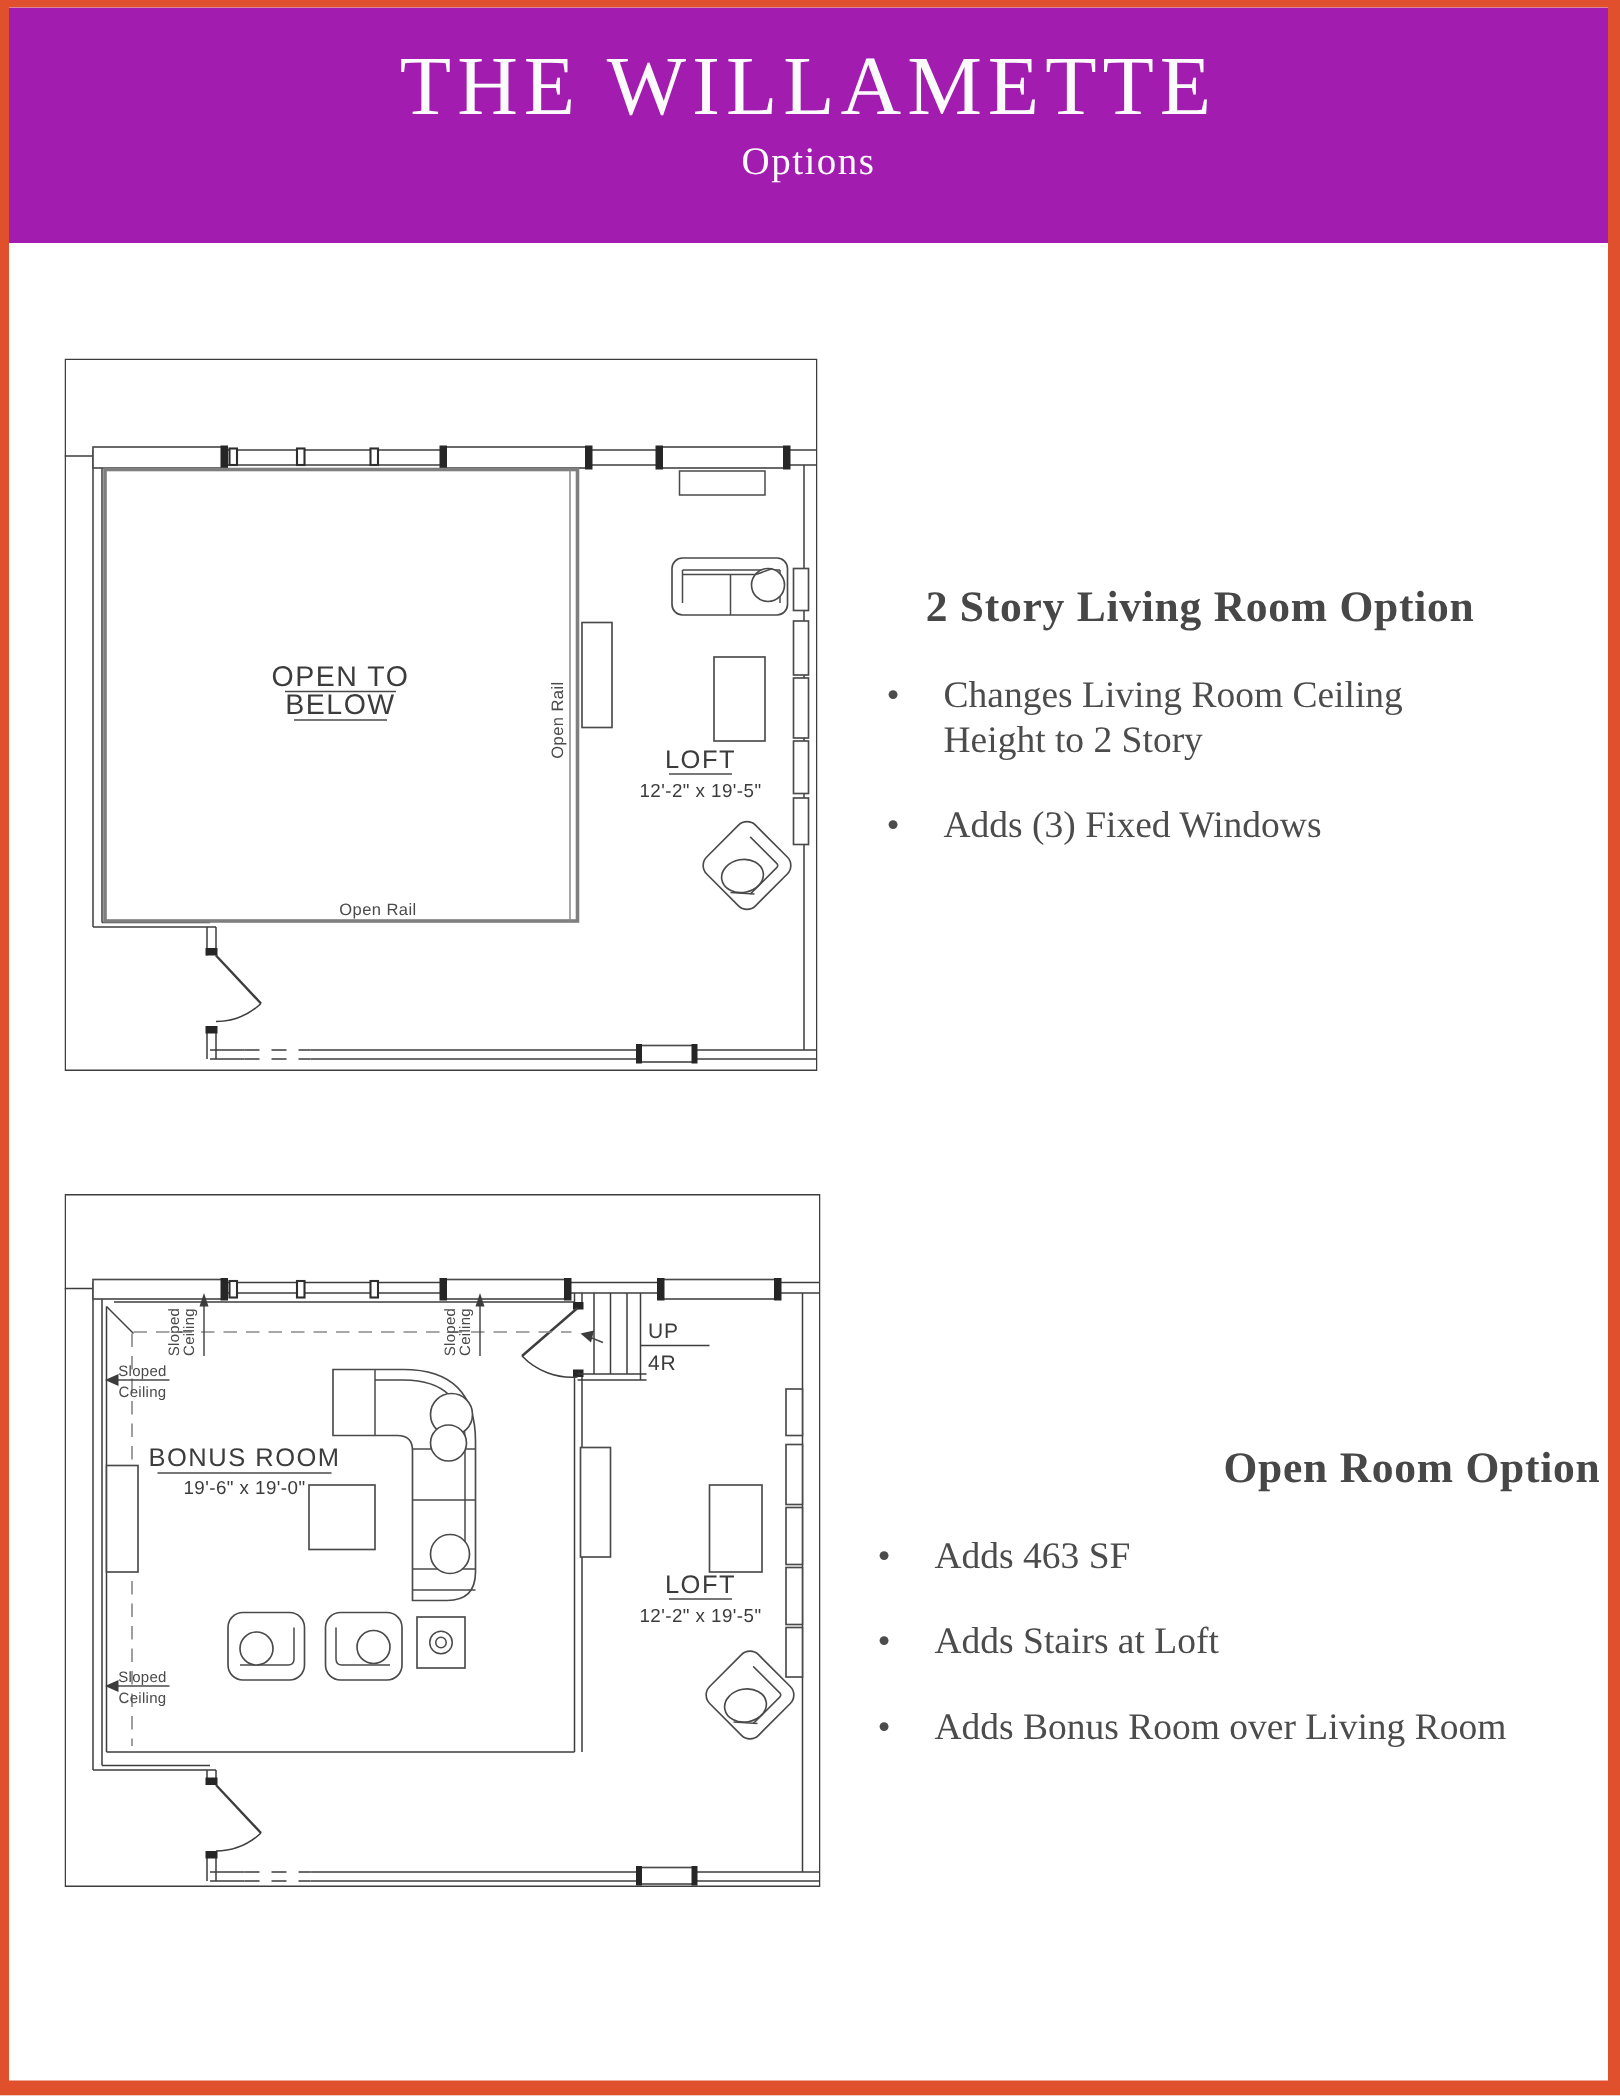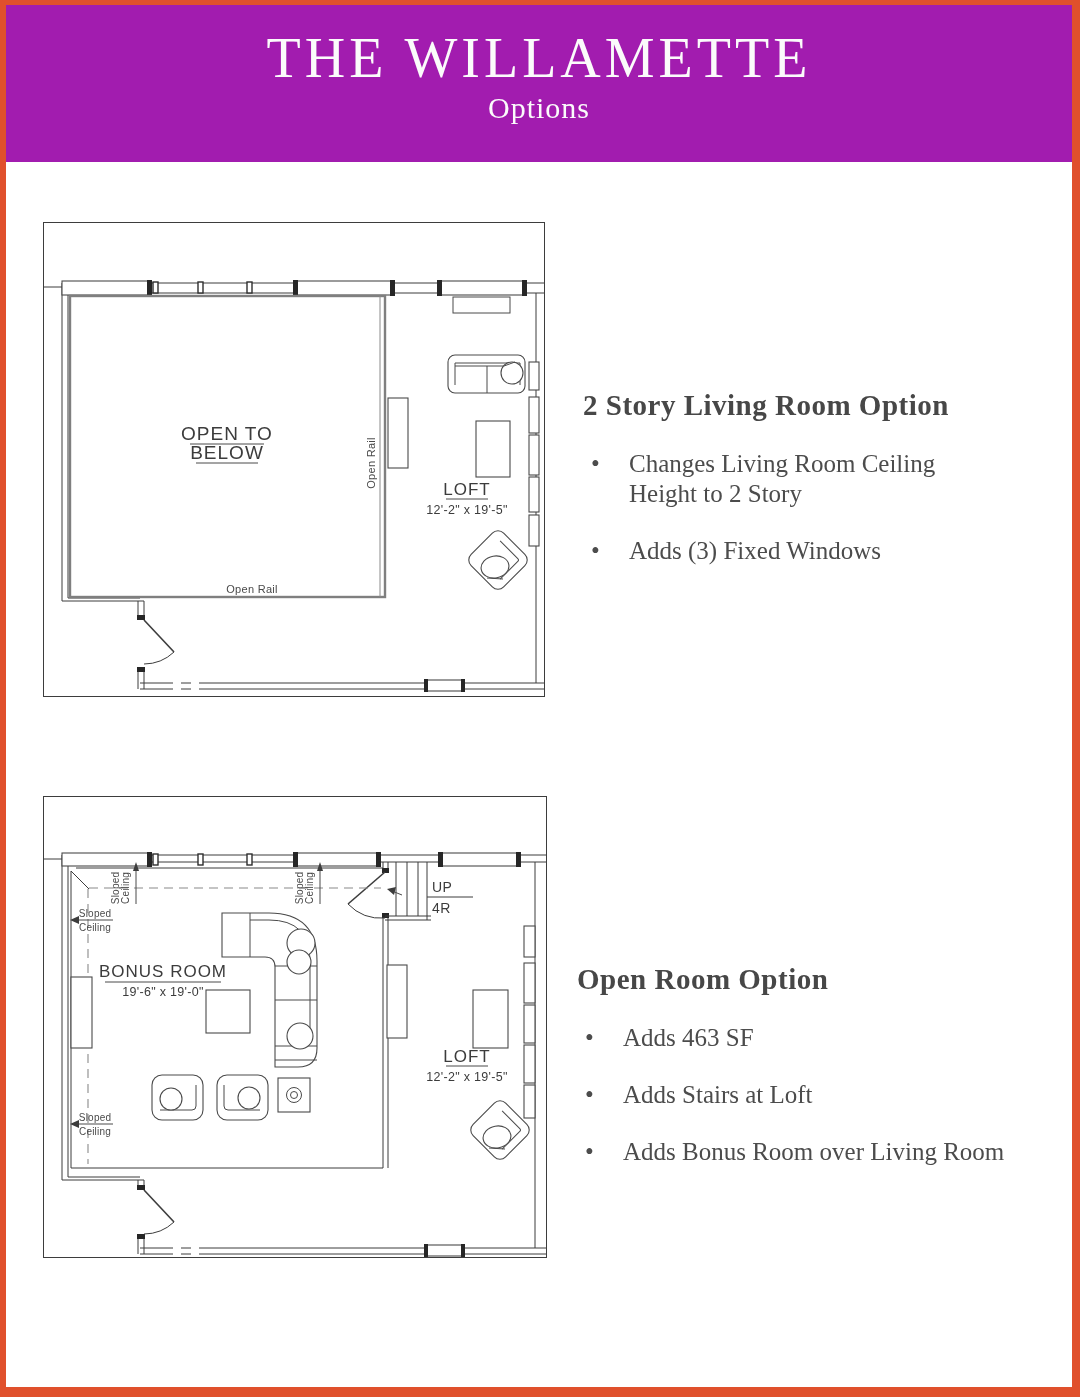--- a/index.html
+++ b/index.html
@@ -14,31 +14,31 @@
     position:absolute;left:0;top:0;right:0;height:157px;
     background:#a21caf;text-align:center;color:#fff;
   }
   .header h1{
     margin:0;padding-top:22px;
     font-family:"Liberation Serif", serif;font-weight:normal;
     font-size:56px;letter-spacing:4px;line-height:62px;color:#fbfbfb;
   }
   .header .subtitle{
     font-family:"Liberation Serif", serif;
-    font-size:30px;letter-spacing:1px;line-height:38px;color:#fbfbfb;
+    font-size:26px;letter-spacing:1px;line-height:38px;color:#fbfbfb;
   }
   figure.plan{position:absolute;margin:0;}
-  .plan1{left:37px;top:217px;}
+  .plan1{left:37px;top:234px;}
   .plan2{left:37px;top:791px;}
   .desc{position:absolute;color:#4c4c4c;}
   .desc1{left:577px;top:383px;width:400px;}
   .desc2{left:571px;top:957px;width:490px;}
   .desc h2{
     margin:0;font-size:29px;font-weight:bold;color:#474747;
-    letter-spacing:0.5px;white-space:nowrap;line-height:34px;
+    letter-spacing:0.5px;white-space:nowrap;line-height:34px;text-align:right;
   }
   .desc ul{list-style:none;margin:6px 0 0 0;padding:0;font-size:25px;line-height:30px;}
   .desc li{position:relative;padding-left:46px;margin-top:27px;}
   .desc li::before{content:"\2022";position:absolute;left:8px;top:0;}
   
   svg .w{stroke:#3d3d3d;stroke-width:1;fill:none;}
   svg .w2{stroke:#3d3d3d;stroke-width:1.6;fill:none;}
   svg .f{stroke:#4a4a4a;stroke-width:1.1;fill:#fff;}
   svg .fl{stroke:#4a4a4a;stroke-width:1;fill:none;}
   svg .rail{stroke:#7f7f7f;stroke-width:2.4;fill:none;}

